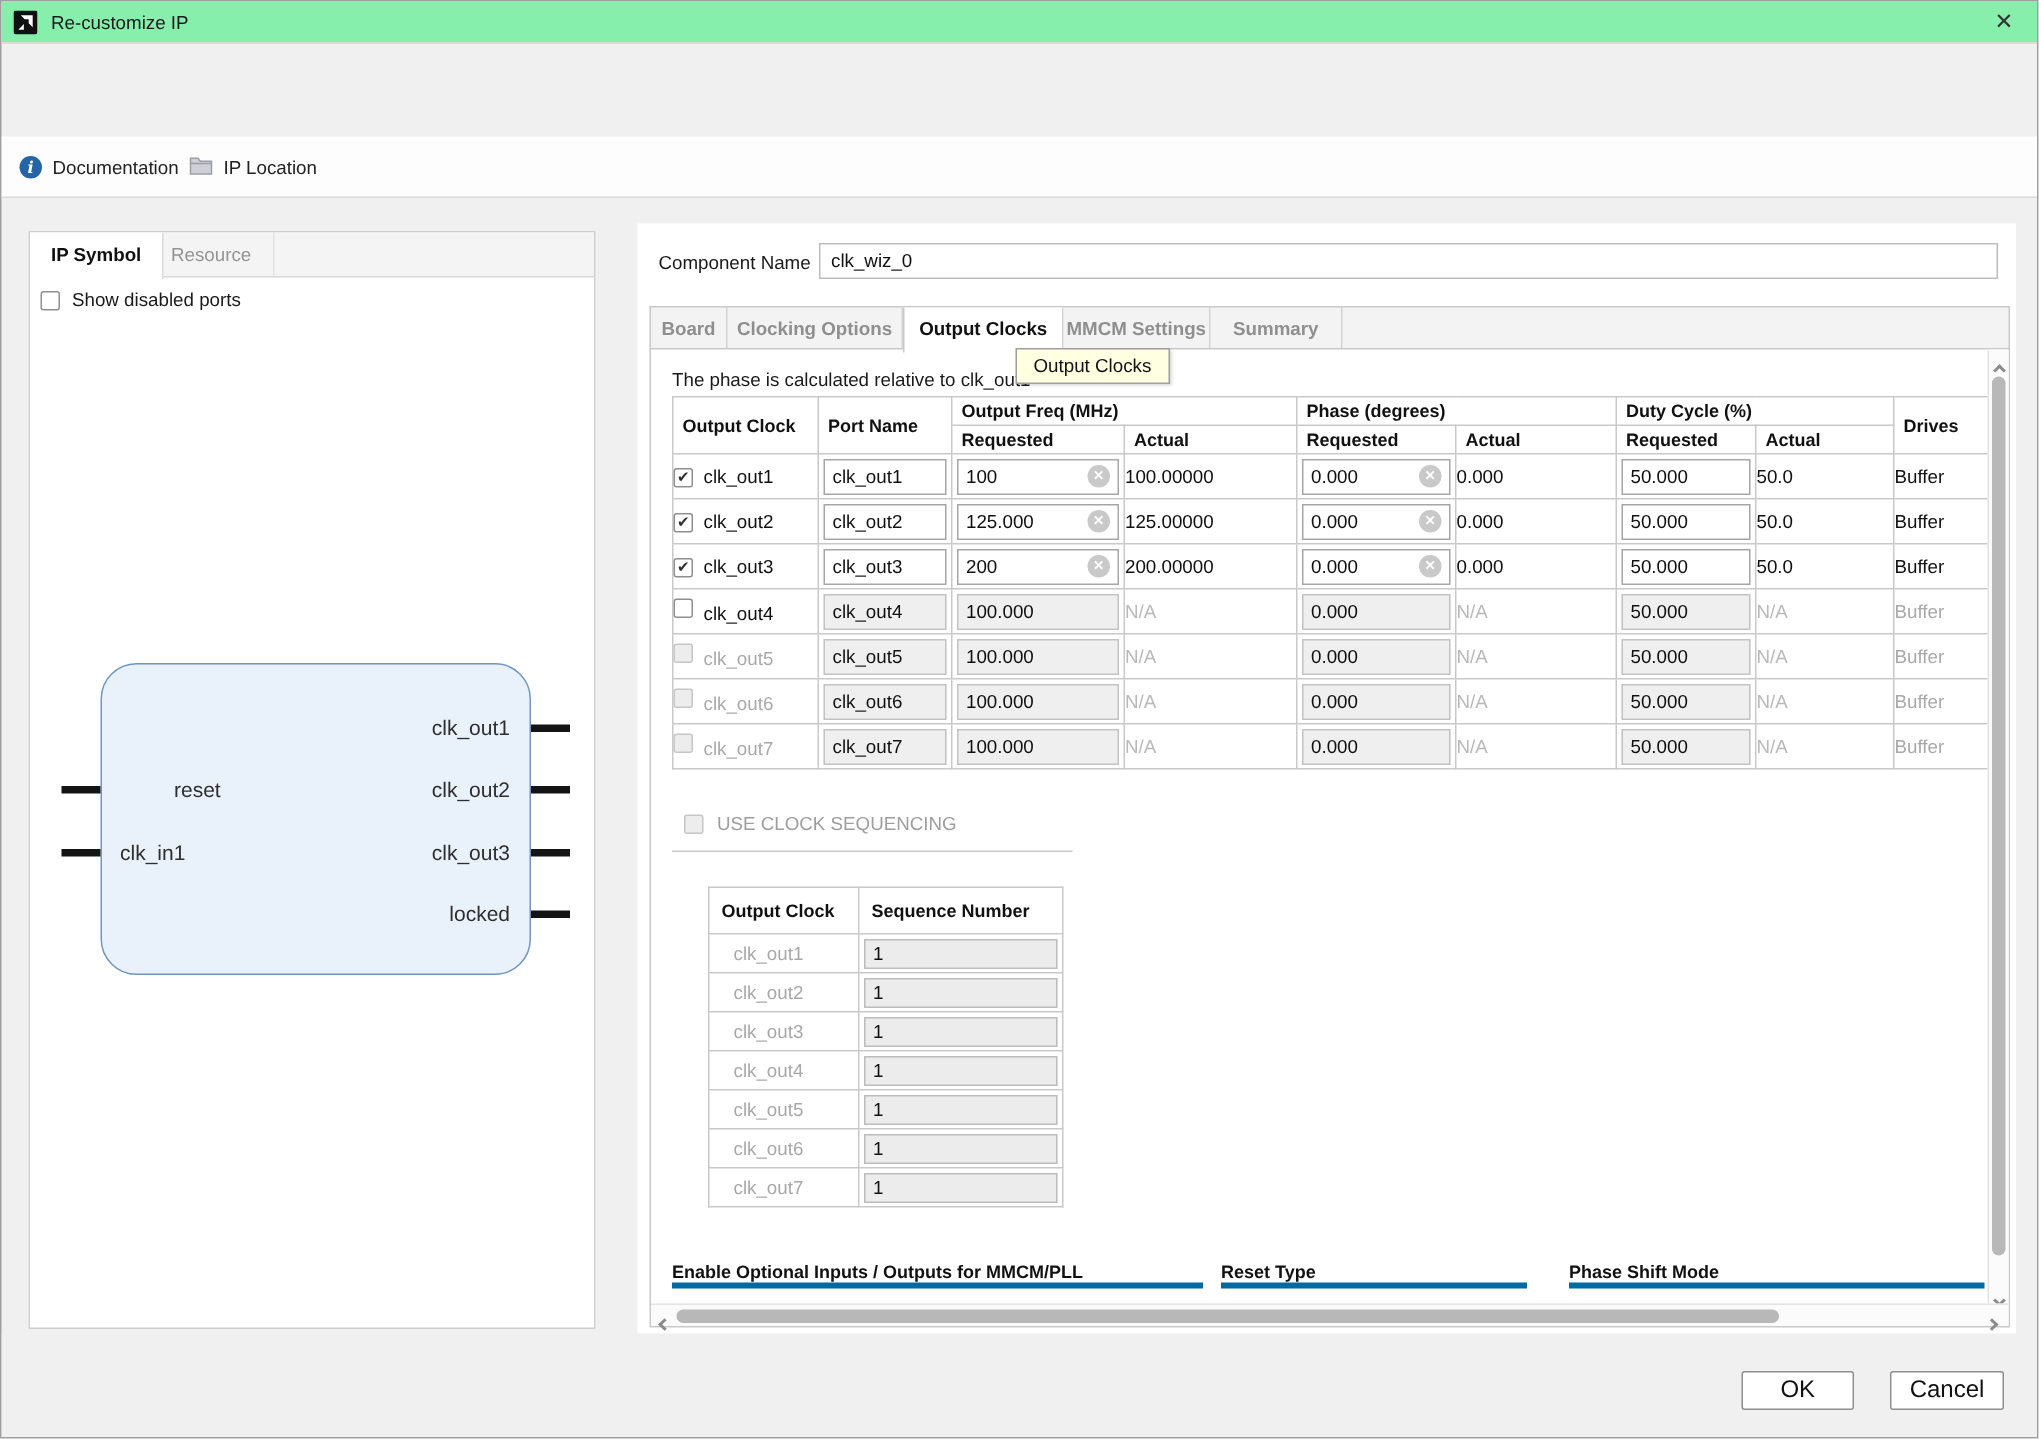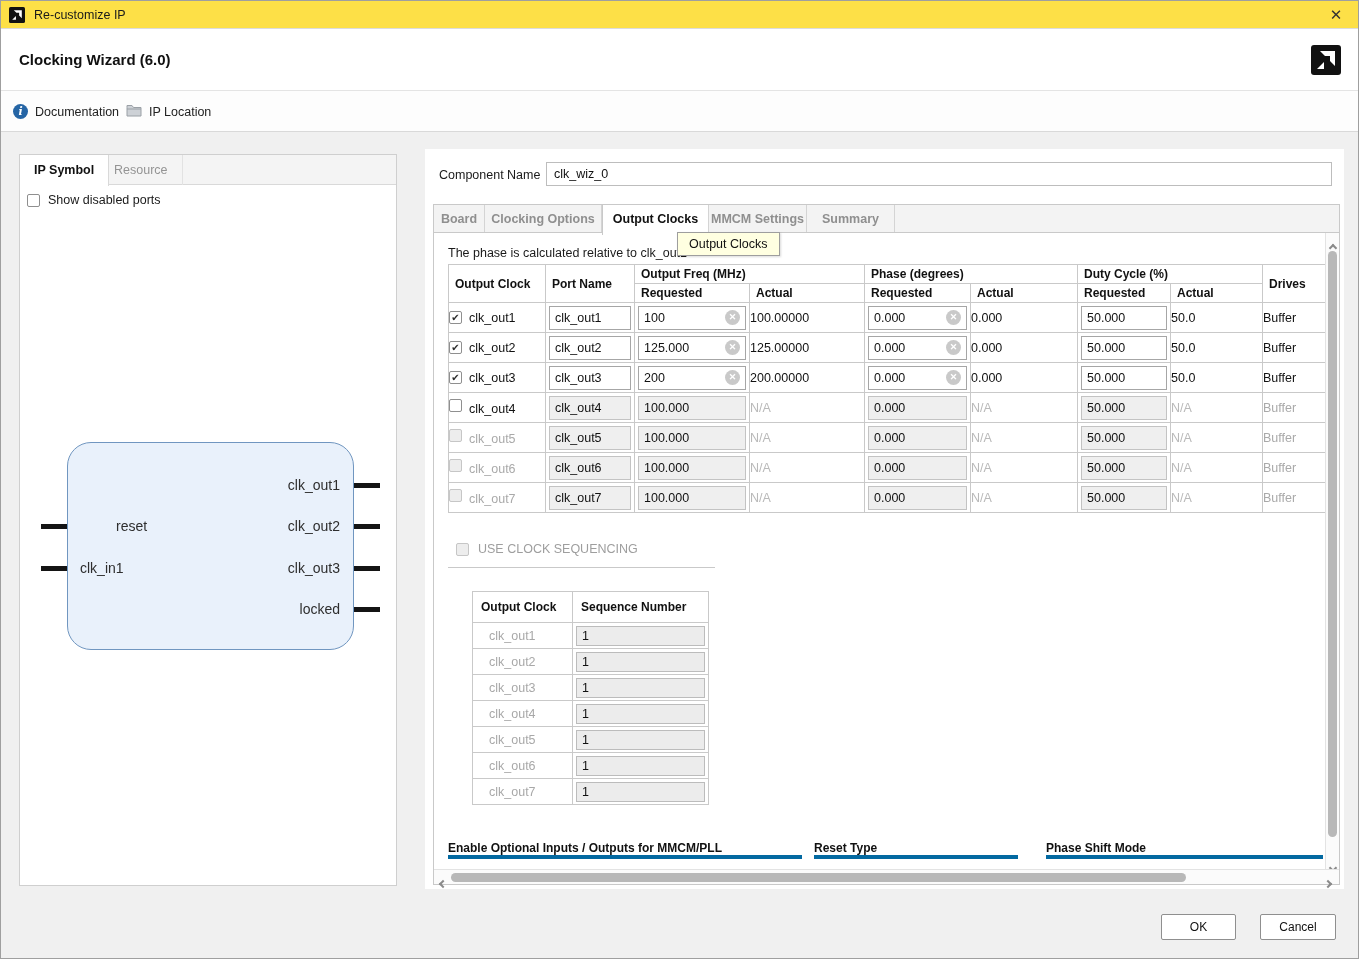--- a/index.html
+++ b/index.html
@@ -1,21 +1,21 @@
 <!DOCTYPE html>
 <html><head>
 <meta charset="utf-8">
 <style>
   * { margin:0; padding:0; box-sizing:border-box; }
   html,body { background:#d8d8d8; }
   body { font-family:"Liberation Sans", sans-serif; }
   .window { position:relative; width:1359px; height:959px; background:#f0f0f0; border:1px solid #9f9f9f; overflow:hidden; }
 
   
-  .titlebar { position:absolute; left:0; top:0; width:100%; height:28px; background:#fde047; border-bottom:1px solid #dcdcdc; }
+  .titlebar { position:absolute; left:0; top:0; width:100%; height:28px; background:#86efac; border-bottom:1px solid #dcdcdc; }
   .titlebar .appicon { position:absolute; left:8px; top:6px; }
   .titlebar .title { position:absolute; left:33px; top:7px; font-size:12.5px; color:#1a1a1a; }
   .closebtn { position:absolute; right:12px; top:4px; width:20px; height:20px; font-size:15px; color:#333; text-align:center; line-height:20px; cursor:pointer; }
 
   
   .header { position:absolute; left:0; top:28px; width:100%; height:62px; background:#ffffff; border-bottom:1px solid #e4e4e4; }
   .header .htitle { position:absolute; left:18px; top:22px; font-size:15px; font-weight:bold; color:#111; }
   .header .brandlogo { position:absolute; right:17px; top:16px; }
 
   
@@ -99,51 +99,41 @@
   .chev { display:inline-block; width:6px; height:6px; border-right:2px solid #8a8a8a; border-bottom:2px solid #8a8a8a; }
   .chev.up { transform:rotate(-135deg); }
   .chev.down { transform:rotate(45deg); }
   .chev.left { transform:rotate(135deg); }
   .chev.right { transform:rotate(-45deg); }
   .varrow { position:absolute; left:3px; width:10px; height:10px; cursor:pointer; }
   .harrow { position:absolute; top:3px; width:10px; height:10px; cursor:pointer; }
 
   
   .footer { position:absolute; left:0; bottom:0; width:100%; height:69px; background:#f0f0f0; }
-  .btn { position:absolute; top:25px; height:26px; background:#fff; border:1px solid #8f8f8f; border-radius:2px; font-size:12px; color:#111; text-align:center; line-height:24px; cursor:pointer; }
+  .btn { position:absolute; top:25px; height:26px; background:#fff; border:1px solid #8f8f8f; border-radius:2px; font-size:16px; color:#111; text-align:center; line-height:24px; cursor:pointer; }
   .btn.ok { left:1160px; width:75px; }
   .btn.cancel { left:1259px; width:76px; }
 </style>
 </head>
 <body>
 
 <div class="window">
 
   <div class="titlebar">
     <span class="appicon">
       <svg width="16" height="16" viewBox="0 0 30 30">
           <rect width="30" height="30" rx="3" fill="#111"></rect>
           <path d="M6 24 L13 17 L13 24 Z" fill="#fff"></path>
           <path d="M9 6 H24 V21 L19 16 V11 H14 Z" fill="#fff"></path>
         </svg>
     </span>
     <span class="title">Re-customize IP</span>
     <span class="closebtn">✕</span>
   </div>
 
-  <div class="header">
-    <span class="htitle">Clocking Wizard (6.0)</span>
-    <span class="brandlogo">
-      <svg width="30" height="30" viewBox="0 0 30 30">
-          <rect width="30" height="30" rx="3" fill="#111"></rect>
-          <path d="M6 24 L13 17 L13 24 Z" fill="#fff"></path>
-          <path d="M9 6 H24 V21 L19 16 V11 H14 Z" fill="#fff"></path>
-        </svg>
-    </span>
-  </div>
 
   <div class="toolbar">
     <span class="tb-item tb-doc">
       <span class="info-ico">i</span>
       <span>Documentation</span>
     </span>
     <span class="tb-item tb-ip">
       <span>
         <svg width="16" height="13" viewBox="0 0 16 13">
             <path d="M1 3.5 V12 H15 V3.5 H7.5 L6 1.5 H1 Z" fill="#cdd1d6" stroke="#9aa0a6"></path>

